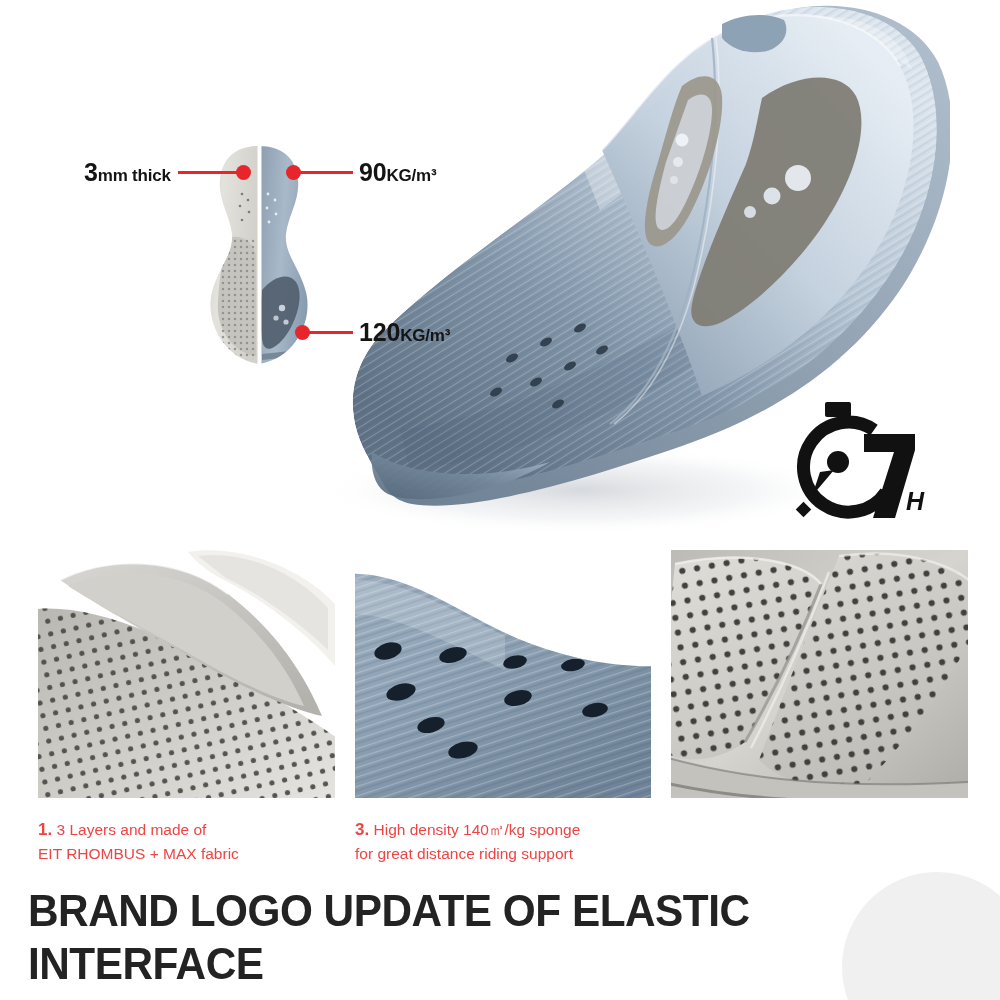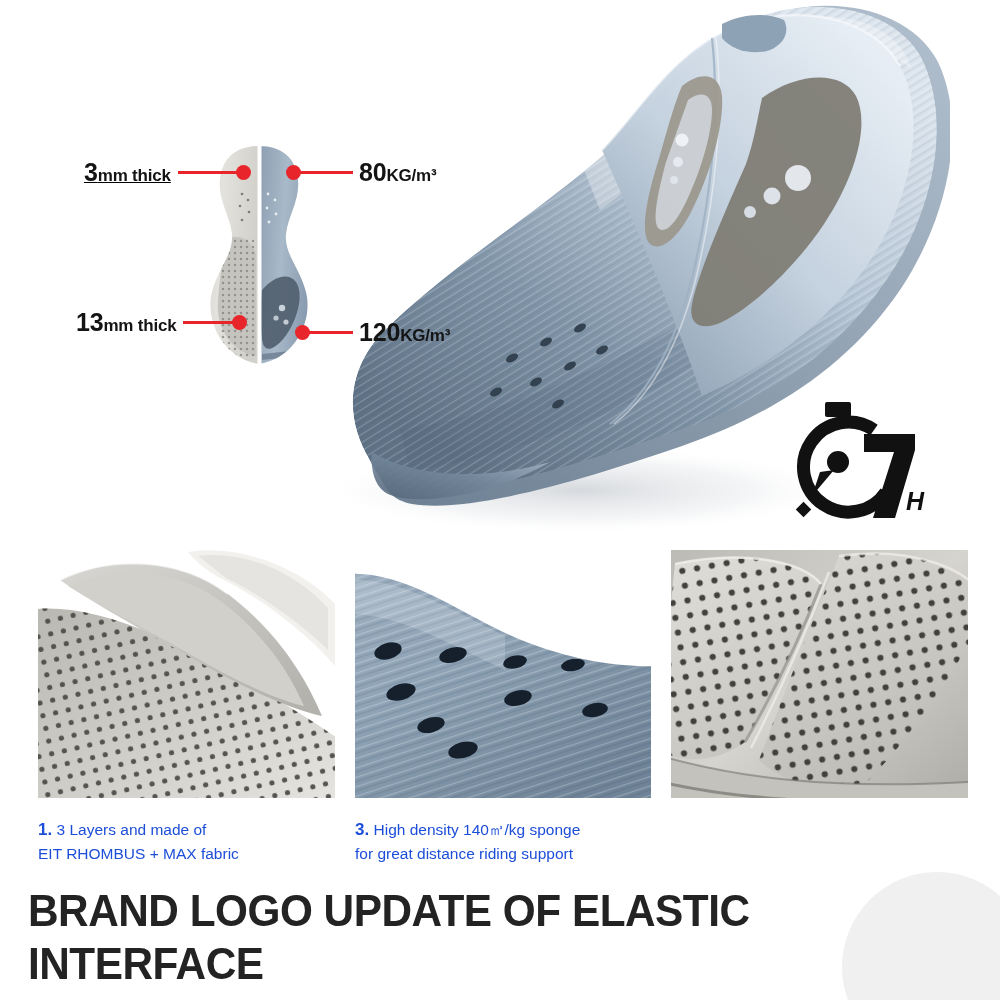--- a/index.html
+++ b/index.html
@@ -33,40 +33,40 @@
   
   .callout{position:absolute;display:flex;align-items:center;white-space:nowrap;}
   .callout .txt{
     color:#141414;font-weight:700;letter-spacing:-0.2px;line-height:1;
   }
   .num{font-size:25px;font-weight:700;}
   .unit{font-size:17px;font-weight:700;}
   .lead{height:2.5px;background:#e8252a;}
   .dot{width:15px;height:15px;border-radius:50%;background:#e8252a;flex:0 0 auto;}
 
-  .c-3mm{left:84px;top:160px;text-decoration:underline;}
+  .c-3mm{left:84px;top:160px;}
   .c-3mm .lead{width:62px;margin-left:7px;margin-right:-4px;}
   .c-13mm{left:76px;top:310px;}
   .c-13mm .lead{width:53px;margin-left:7px;margin-right:-4px;}
   .c-80{left:286px;top:160px;}
   .c-80 .lead{width:56px;margin-right:6px;margin-left:-4px;}
   .c-120{left:295px;top:320px;}
   .c-120 .lead{width:47px;margin-right:6px;margin-left:-4px;}
 
   
   .stopwatch{position:absolute;left:778px;top:400px;width:160px;height:135px;}
 
   
   .photos{position:absolute;left:38px;top:550px;width:930px;height:248px;display:flex;gap:20px;}
   .photo{width:297px;height:248px;position:relative;overflow:hidden;background:#fff;}
   .photo svg{position:absolute;left:0;top:0;}
 
   
   .captions{position:absolute;left:38px;top:818px;width:948px;height:58px;display:flex;gap:20px;}
-  .cap{width:297px;font-size:15.5px;line-height:1.45;color:#1d4ed8;font-weight:500;}
+  .cap{width:297px;font-size:15.5px;line-height:1.45;color:#ef4444;font-weight:500;}
   .cap .no{font-weight:700;font-size:17px;}
   .cap3{width:320px;}
 
   
   .headline{
     position:absolute;left:28px;top:884px;width:930px;
     font-size:45px;line-height:1.18;font-weight:700;color:#232323;
     letter-spacing:-0.5px;
     transform:scaleX(0.94);transform-origin:left top;
   }
@@ -254,33 +254,26 @@
     </div>
 
     <div class="callout c-3mm">
       <span class="txt">
         <span class="num">3</span><span class="unit">mm thick</span>
       </span>
       <span class="lead"></span>
       <span class="dot"></span>
     </div>
 
-    <div class="callout c-13mm">
-      <span class="txt">
-        <span class="num">13</span><span class="unit">mm thick</span>
-      </span>
-      <span class="lead"></span>
-      <span class="dot"></span>
-    </div>
 
     <div class="callout c-80">
       <span class="dot"></span>
       <span class="lead"></span>
       <span class="txt">
-        <span class="num">80</span><span class="unit">KG/m³</span>
+        <span class="num">90</span><span class="unit">KG/m³</span>
       </span>
     </div>
 
     <div class="callout c-120">
       <span class="dot"></span>
       <span class="lead"></span>
       <span class="txt">
         <span class="num">120</span><span class="unit">KG/m³</span>
       </span>
     </div>

